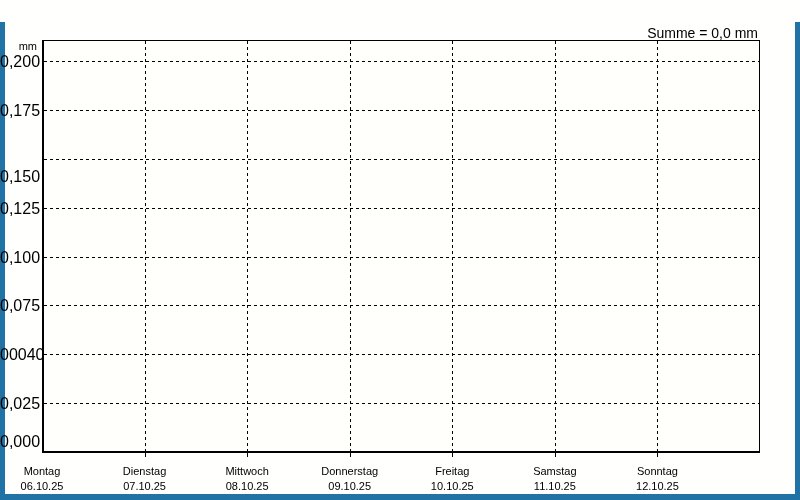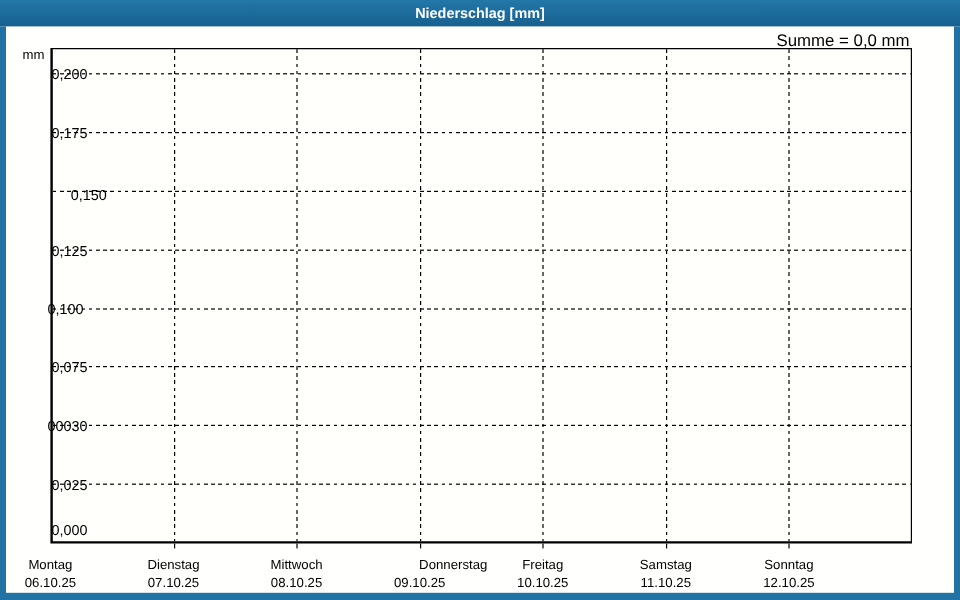--- a/index.html
+++ b/index.html
@@ -25,34 +25,31 @@
   .plot{position:absolute;left:42px;top:40px;width:718px;height:413px;
     box-sizing:border-box;border:1px solid #000;border-left-width:2px;border-bottom-width:2px;
     background:#fffffb;}
   .hgrid{position:absolute;left:0;right:0;height:1px;
     background:repeating-linear-gradient(90deg,#000 0 3px,transparent 3px 6px);}
   .vgrid{position:absolute;top:0;bottom:0;width:1px;
     background:repeating-linear-gradient(180deg,#000 0 3px,transparent 3px 6px);}
   .bar{position:absolute;bottom:0;background:#3a78b0;}
 
   .ylabel{position:absolute;left:0;width:37px;text-align:right;
-    font-size:12px;height:12px;line-height:12px;margin-left:36px;}
+    font-size:16px;height:12px;line-height:12px;}
   .xtickdown{position:absolute;top:453px;width:1px;height:4px;background:#000;}
   .xday,.xdate{position:absolute;transform:translateX(-50%);
     font-size:11px;white-space:nowrap;}
   .xday{top:465px;}
   .xdate{top:480px;}
 </style>
 </head>
 <body>
 
 <div class="window">
-  <div class="titlebar">
-    <span class="title">Niederschlag [mm]</span>
-  </div>
 
   <div class="frame-left"></div>
   <div class="frame-right"></div>
   <div class="frame-bottom"></div>
 
   <div class="sum">Summe = 0,0 mm</div>
   <div class="unit">mm</div>
 
   <div class="plot" id="plot">
       <div class="hgrid" style="bottom: 46.875px;"></div>
@@ -73,40 +70,40 @@
       <div class="bar" style="left: 123.086px; width: 61.5429px; height: 0px;"></div>
       <div class="bar" style="left: 225.657px; width: 61.5429px; height: 0px;"></div>
       <div class="bar" style="left: 328.229px; width: 61.5429px; height: 0px;"></div>
       <div class="bar" style="left: 430.8px; width: 61.5429px; height: 0px;"></div>
       <div class="bar" style="left: 533.371px; width: 61.5429px; height: 0px;"></div>
       <div class="bar" style="left: 635.943px; width: 61.5429px; height: 0px;"></div>
     </div>
   <div id="axes">
       <div class="ylabel" style="top: 436px;">0,000</div>
       <div class="ylabel" style="top: 398.125px;">0,025</div>
-      <div class="ylabel" style="top: 349.25px;">00030</div>
+      <div class="ylabel" style="top: 349.25px;">00040</div>
       <div class="ylabel" style="top: 300.375px;">0,075</div>
       <div class="ylabel" style="top: 251.5px; text-align: center;">0,100</div>
       <div class="ylabel" style="top: 202.625px;">0,125</div>
-      <div class="ylabel" style="top: 157px; padding-left: 16px;">0,150</div>
+      <div class="ylabel" style="top: 171px;">0,150</div>
       <div class="ylabel" style="top: 104.875px;">0,175</div>
       <div class="ylabel" style="top: 56px;">0,200</div>
       <div class="xtickdown" style="left: 144.571px;"></div>
       <div class="xtickdown" style="left: 247.143px;"></div>
       <div class="xtickdown" style="left: 349.714px;"></div>
       <div class="xtickdown" style="left: 452.286px;"></div>
       <div class="xtickdown" style="left: 554.857px;"></div>
       <div class="xtickdown" style="left: 657.429px;"></div>
       <div class="xday" style="left: 42px;">Montag</div>
       <div class="xdate" style="left: 42px;">06.10.25</div>
       <div class="xday" style="left: 144.571px;">Dienstag</div>
       <div class="xdate" style="left: 144.571px;">07.10.25</div>
       <div class="xday" style="left: 247.143px;">Mittwoch</div>
       <div class="xdate" style="left: 247.143px;">08.10.25</div>
-      <div class="xday" style="left: 349.714px; margin-left: 28px;">Donnerstag</div>
+      <div class="xday" style="left: 349.714px;">Donnerstag</div>
       <div class="xdate" style="left: 349.714px;">09.10.25</div>
       <div class="xday" style="left: 452.286px;">Freitag</div>
       <div class="xdate" style="left: 452.286px;">10.10.25</div>
       <div class="xday" style="left: 554.857px;">Samstag</div>
       <div class="xdate" style="left: 554.857px;">11.10.25</div>
       <div class="xday" style="left: 657.429px;">Sonntag</div>
       <div class="xdate" style="left: 657.429px;">12.10.25</div>
     </div>
 </div>
 

